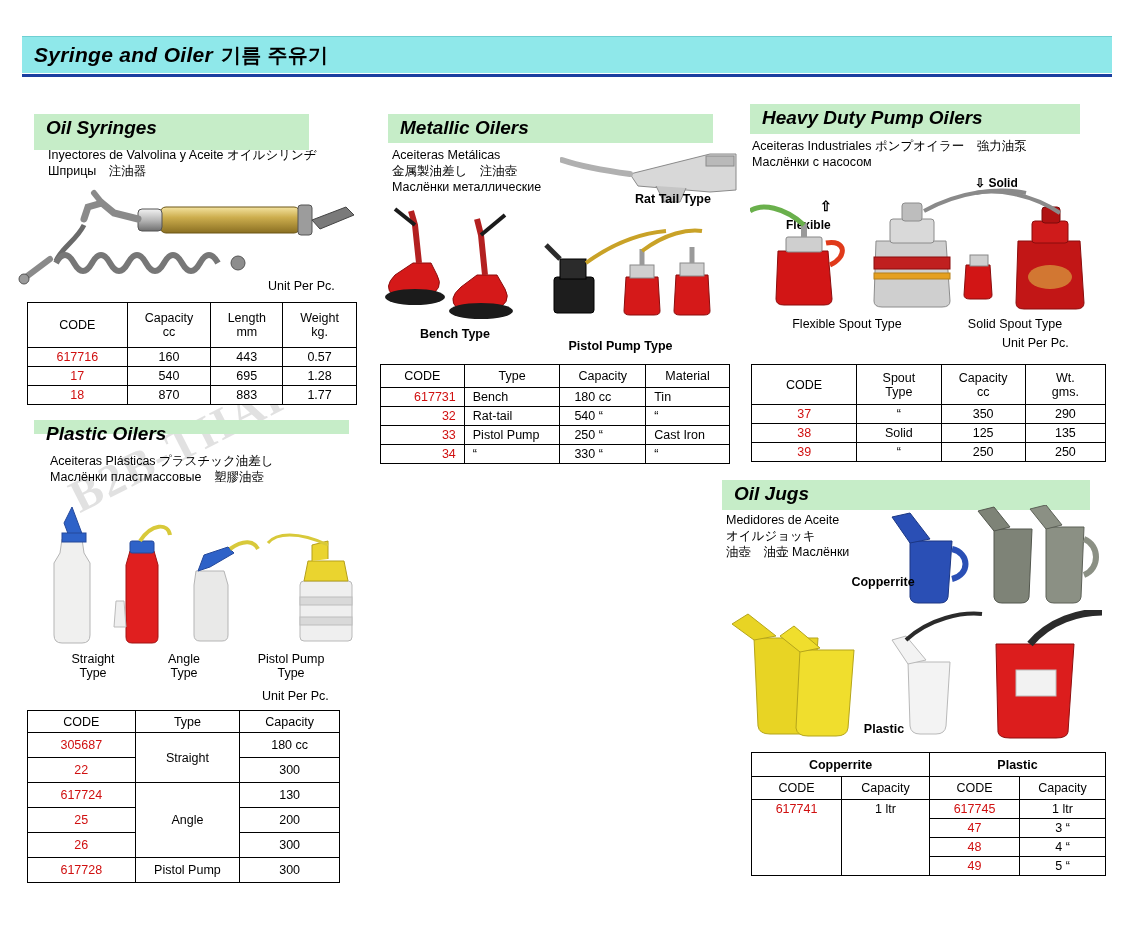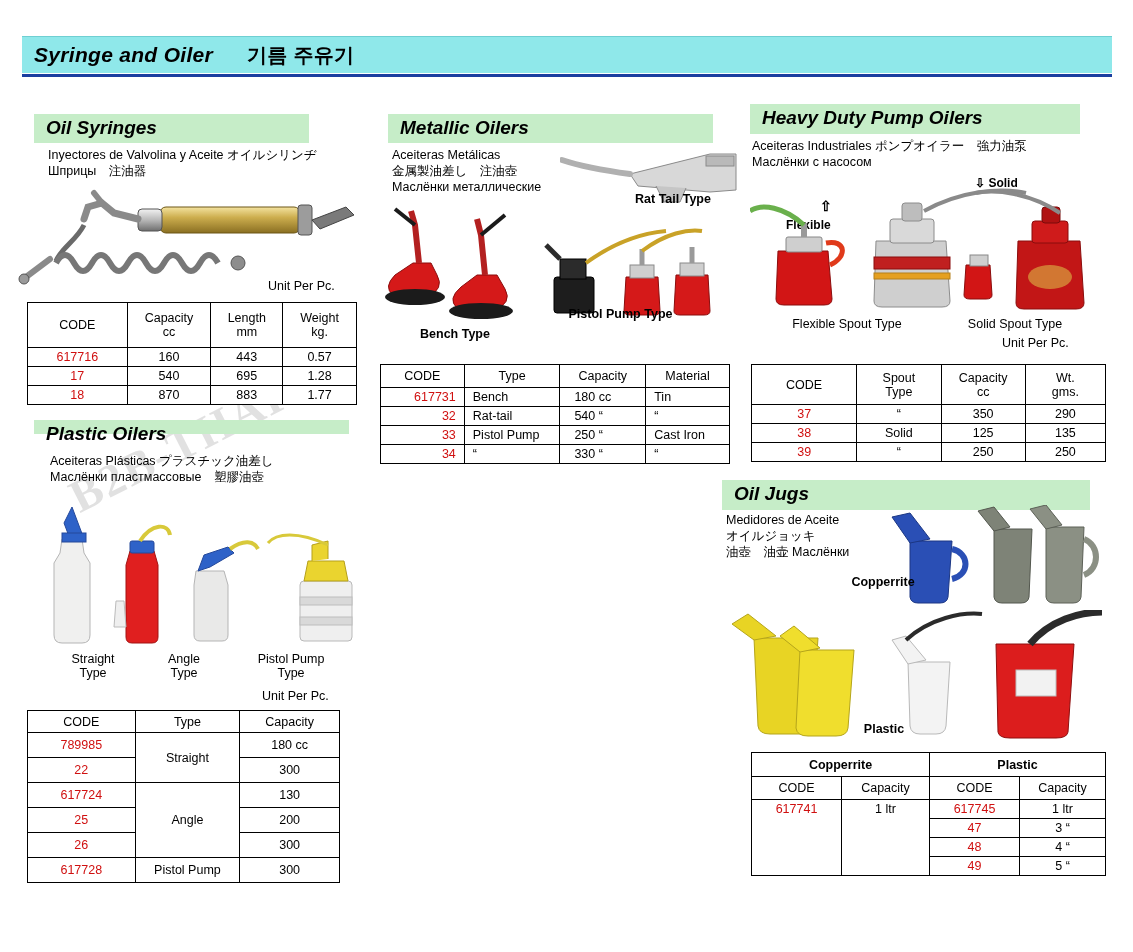--- a/index.html
+++ b/index.html
@@ -19,21 +19,21 @@
     background:#8fe8ea;
     border-top:1px solid #6fcfd2;
   }
   .header-rule{
     position:absolute;left:22px;top:74px;width:1090px;height:3px;background:#1b3fa0;
   }
   .header-title{
     position:absolute;left:34px;top:42px;
     font-size:21px;font-weight:bold;font-style:italic;letter-spacing:.3px;
   }
-  .header-title .kor{font-style:normal;font-weight:bold;margin-left:34px;font-size:20px;}
+  .header-title .kor{font-style:normal;font-weight:bold;margin-left:8px;font-size:20px;}
 
   
   .banner{
     position:absolute;background:#c6edc8;
   }
   .banner-title{
     font-size:19px;font-weight:bold;font-style:italic;
     padding:3px 10px 4px 12px;white-space:nowrap;
   }
   .sub{
@@ -79,21 +79,21 @@
 <div class="page">
 
   <div class="header-bar"></div>
   <div class="header-rule"></div>
   <div class="header-title">
     <span>Syringe and Oiler</span><span class="kor">기름 주유기</span>
   </div>
 
   <div class="watermark">B2B-THAI</div>
 
-  <div class="banner" style="left:34px;top:114px;width:275px;height:29px;">
+  <div class="banner" style="left:34px;top:114px;width:275px;height:36px;">
     <div class="banner-title">Oil Syringes</div>
   </div>
   <div class="sub" style="left:48px;top:147px;width:330px;">
     <span class="l2">Inyectores de Valvolina y Aceite オイルシリンヂ</span>
     <span class="l2">Шприцы　注油器</span>
   </div>
 
   <svg class="art" style="left:10px;top:185px;" width="345" height="110" viewBox="0 0 345 110">
     <defs>
       <linearGradient id="brass" x1="0" y1="0" x2="0" y2="1">
@@ -213,21 +213,21 @@
   <div class="unit" style="left:262px;top:689px;">Unit Per Pc.</div>
 
   <table class="t" style="left:27px;top:710px;width:313px;">
     <tbody>
         <tr>
       <th style="width:108px;height:22px;">CODE</th>
       <th style="width:105px;">Type</th>
       <th style="width:100px;">Capacity</th>
     </tr>
     <tr>
-      <td class="code" style="height:25px;">789985</td>
+      <td class="code" style="height:25px;">305687</td>
       <td rowspan="2">Straight</td>
       <td>180 cc</td>
     </tr>
     <tr>
       <td class="code" style="height:25px;">22</td>
       <td>300</td>
     </tr>
     <tr>
       <td class="code" style="height:25px;">617724</td>
       <td rowspan="3">Angle</td>
@@ -289,21 +289,21 @@
 
     <path d="M86 62 L118 62 L120 96 Q120 100 114 100 L90 100 Q84 100 84 96 Z" fill="#d51919" stroke="#8a0d0d"></path>
     <rect x="90" y="50" width="24" height="13" fill="#cfcfcf" stroke="#8a8a8a"></rect>
     <path d="M102 50 L102 34" stroke="#9a9a9a" stroke-width="5"></path>
     <path d="M102 36 C 126 18, 148 14, 162 16" fill="none" stroke="#c9a227" stroke-width="4"></path>
 
     <path d="M136 60 L168 60 L170 96 Q170 100 164 100 L140 100 Q134 100 134 96 Z" fill="#d51919" stroke="#8a0d0d"></path>
     <rect x="140" y="48" width="24" height="13" fill="#cfcfcf" stroke="#8a8a8a"></rect>
     <path d="M152 48 L152 32" stroke="#9a9a9a" stroke-width="5"></path>
   </svg>
-  <div class="caption b" style="left:548px;top:307px;width:145px;">Pistol Pump Type</div>
+  <div class="caption b" style="left:548px;top:339px;width:145px;">Pistol Pump Type</div>
 
   <table class="t" style="left:380px;top:364px;width:350px;">
     <tbody>
         <tr>
       <th style="width:84px;height:23px;">CODE</th>
       <th style="width:96px;">Type</th>
       <th style="width:86px;">Capacity</th>
       <th style="width:84px;">Material</th>
     </tr>
     <tr>

